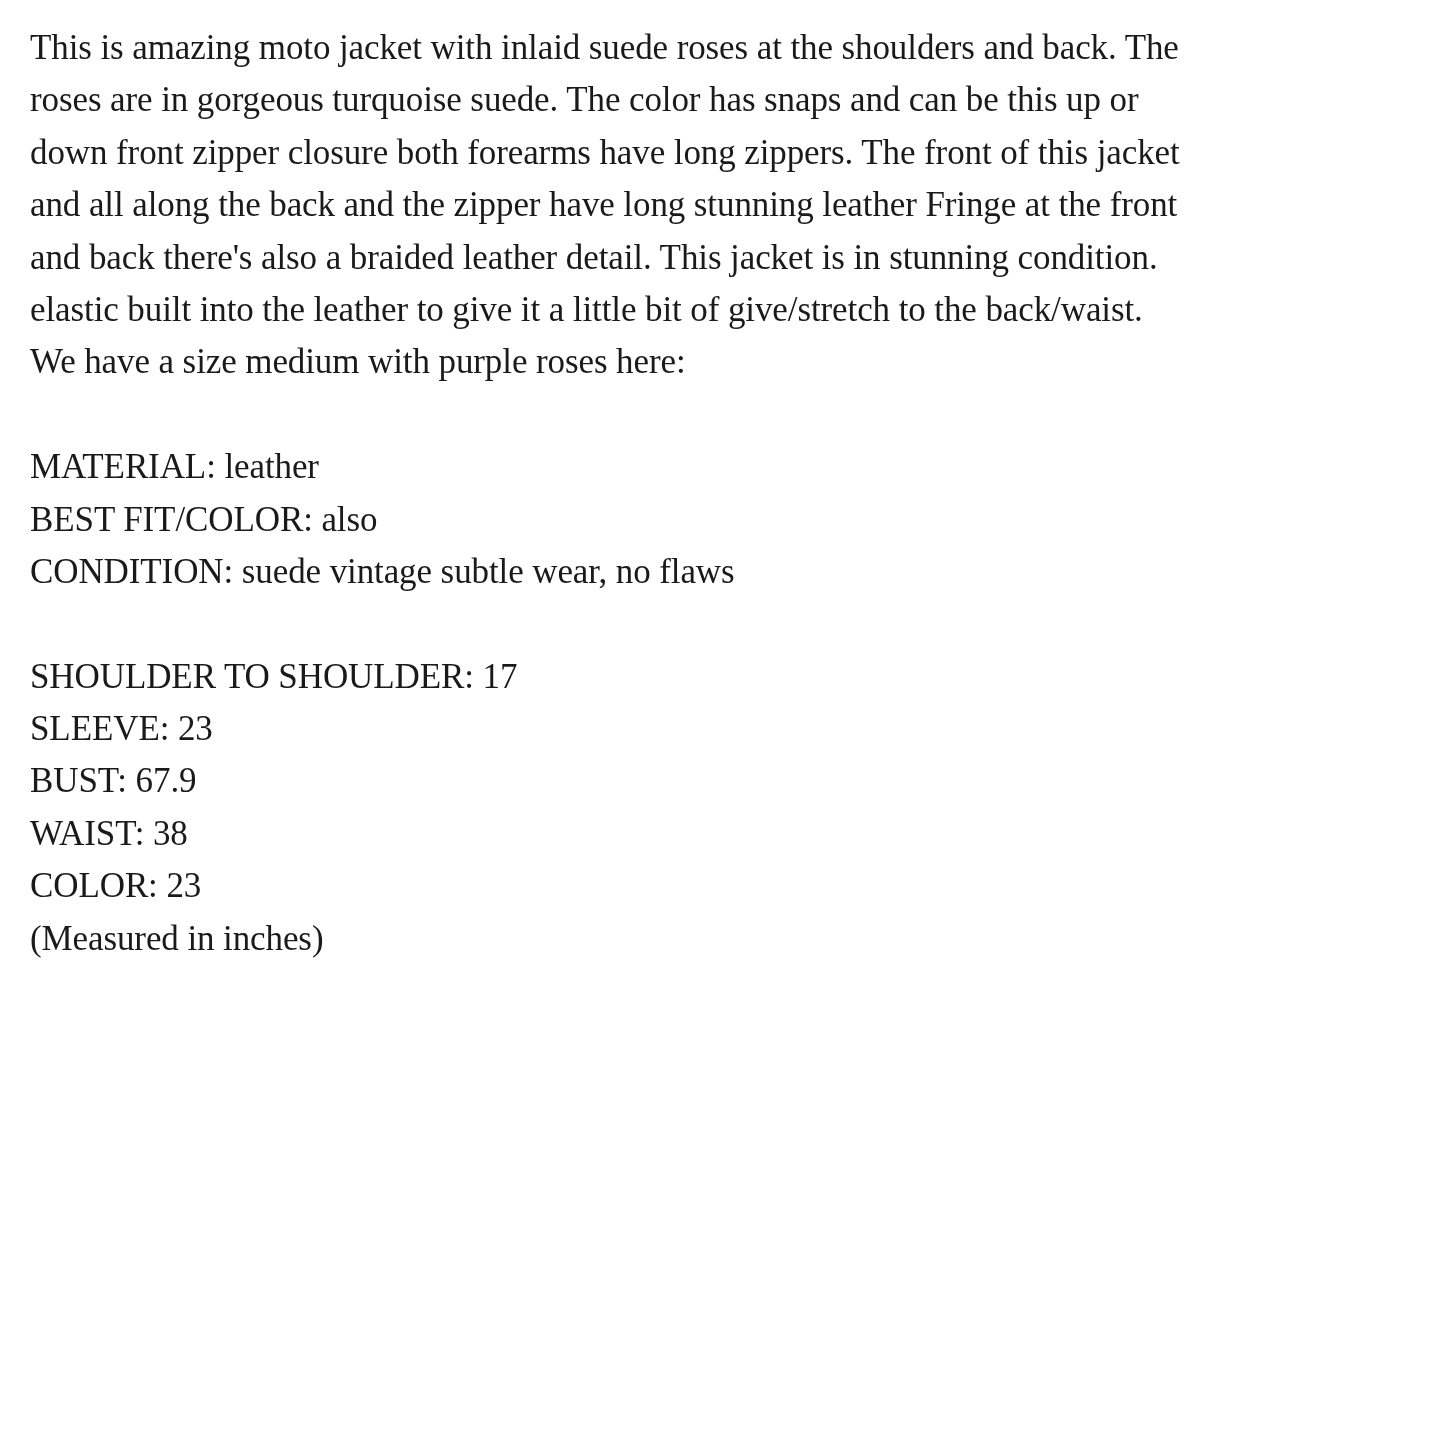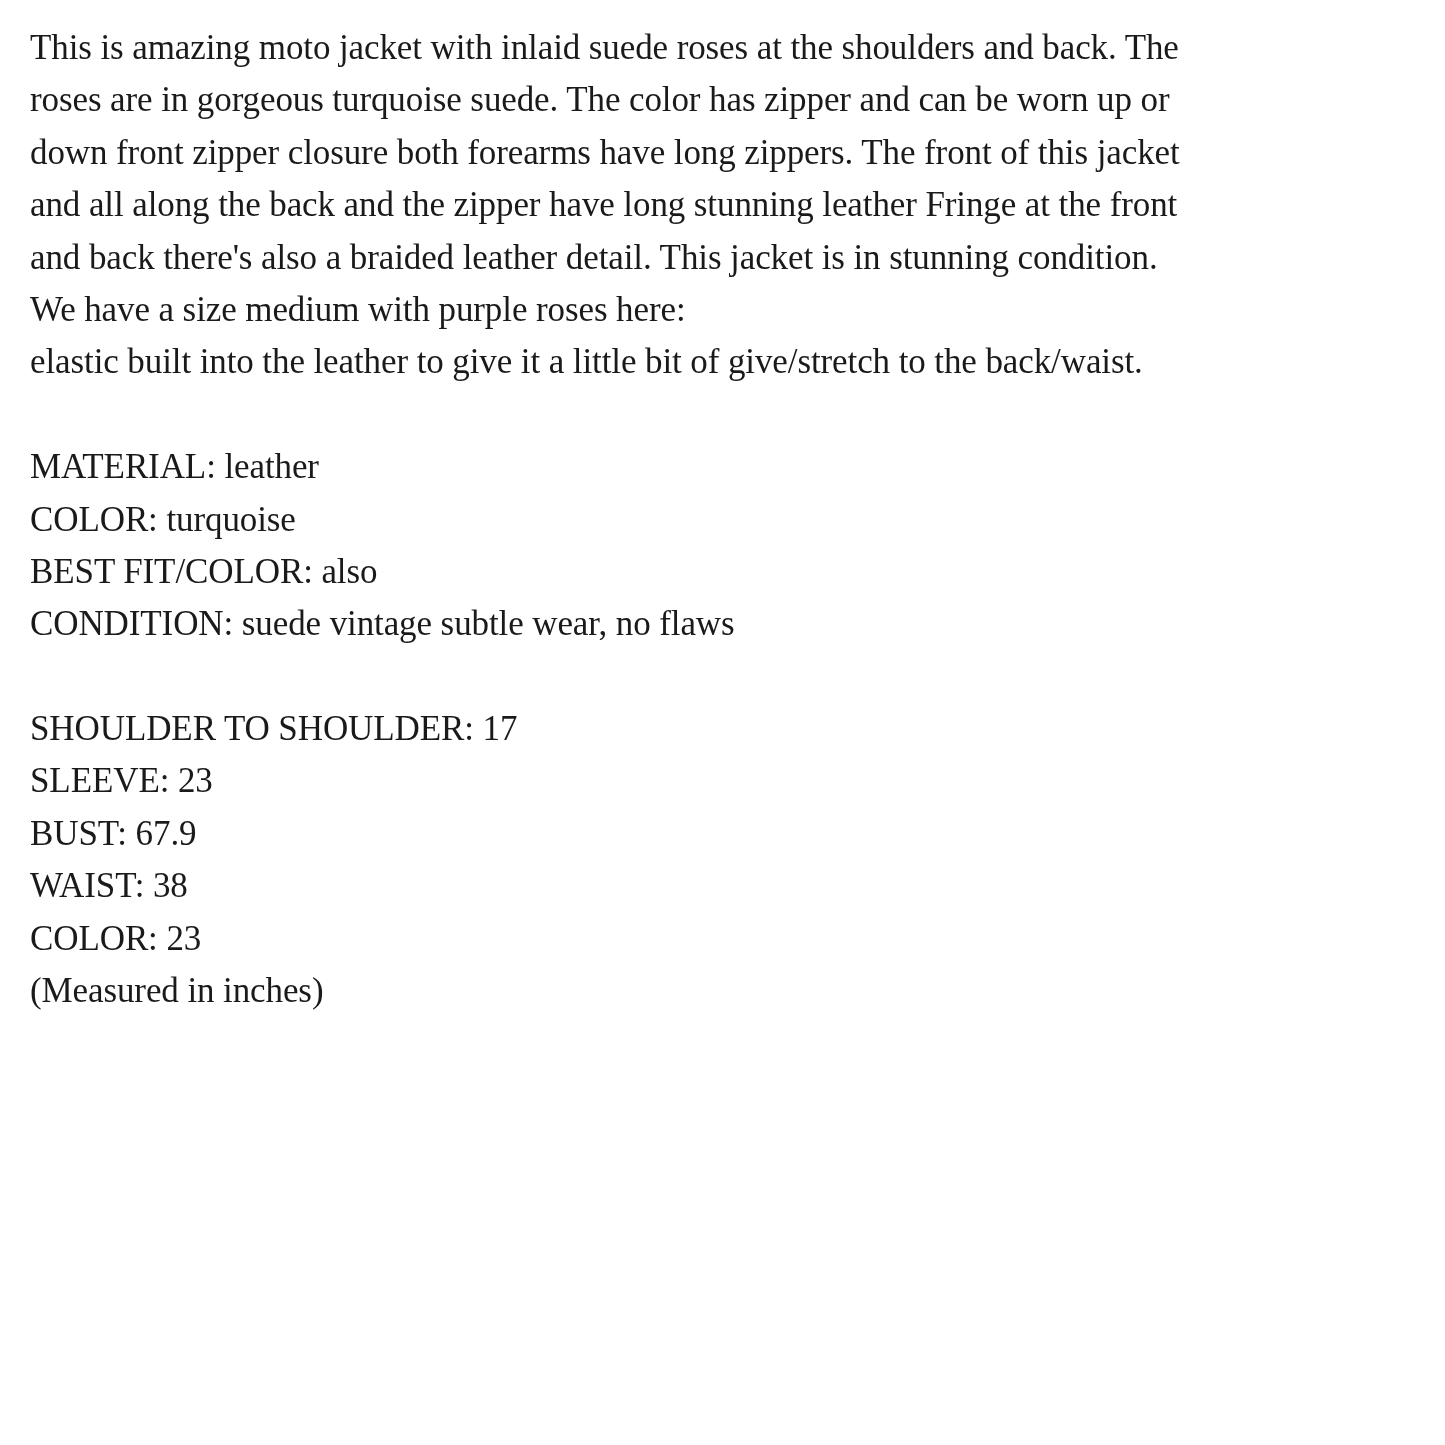--- a/index.html
+++ b/index.html
@@ -37,33 +37,32 @@
       display: inline;
     }
   </style>
 </head>
 <body>
 
 <div class="doc">
 
   <div>
     <span class="line">This is amazing moto jacket with inlaid suede roses at the shoulders and back. The</span>
-    <span class="line">roses are in gorgeous turquoise suede. The color has zipper and can be worn up or</span>
+    <span class="line">roses are in gorgeous turquoise suede. The color has snaps and can be this up or</span>
     <span class="line">down front zipper closure both forearms have long zippers. The front of this jacket</span>
     <span class="line">and all along the back and the zipper have long stunning leather Fringe at the front</span>
     <span class="line">and back there's also a braided leather detail. This jacket is in stunning condition.</span>
+    <span class="line">elastic built into the leather to give it a little bit of give/stretch to the back/waist.</span>
     <span class="line">We have a size medium with purple roses here:</span>
-    <span class="line">elastic built into the leather to give it a little bit of give/stretch to the back/waist.</span>
   </div>
 
   <span class="blank"></span>
 
   <div>
     <span class="line"><span class="spec-label">MATERIAL:</span> <span class="spec-value">leather</span></span>
-    <span class="line"><span class="spec-label">COLOR:</span> <span class="spec-value">turquoise</span></span>
     <span class="line"><span class="spec-label">BEST FIT/COLOR:</span> <span class="spec-value">also</span></span>
     <span class="line"><span class="spec-label">CONDITION:</span> <span class="spec-value">suede vintage subtle wear, no flaws</span></span>
   </div>
 
   <span class="blank"></span>
 
   <div>
     <span class="line"><span class="spec-label">SHOULDER TO SHOULDER:</span> <span class="spec-value">17</span></span>
     <span class="line"><span class="spec-label">SLEEVE:</span> <span class="spec-value">23</span></span>
     <span class="line"><span class="spec-label">BUST:</span> <span class="spec-value">67.9</span></span>

